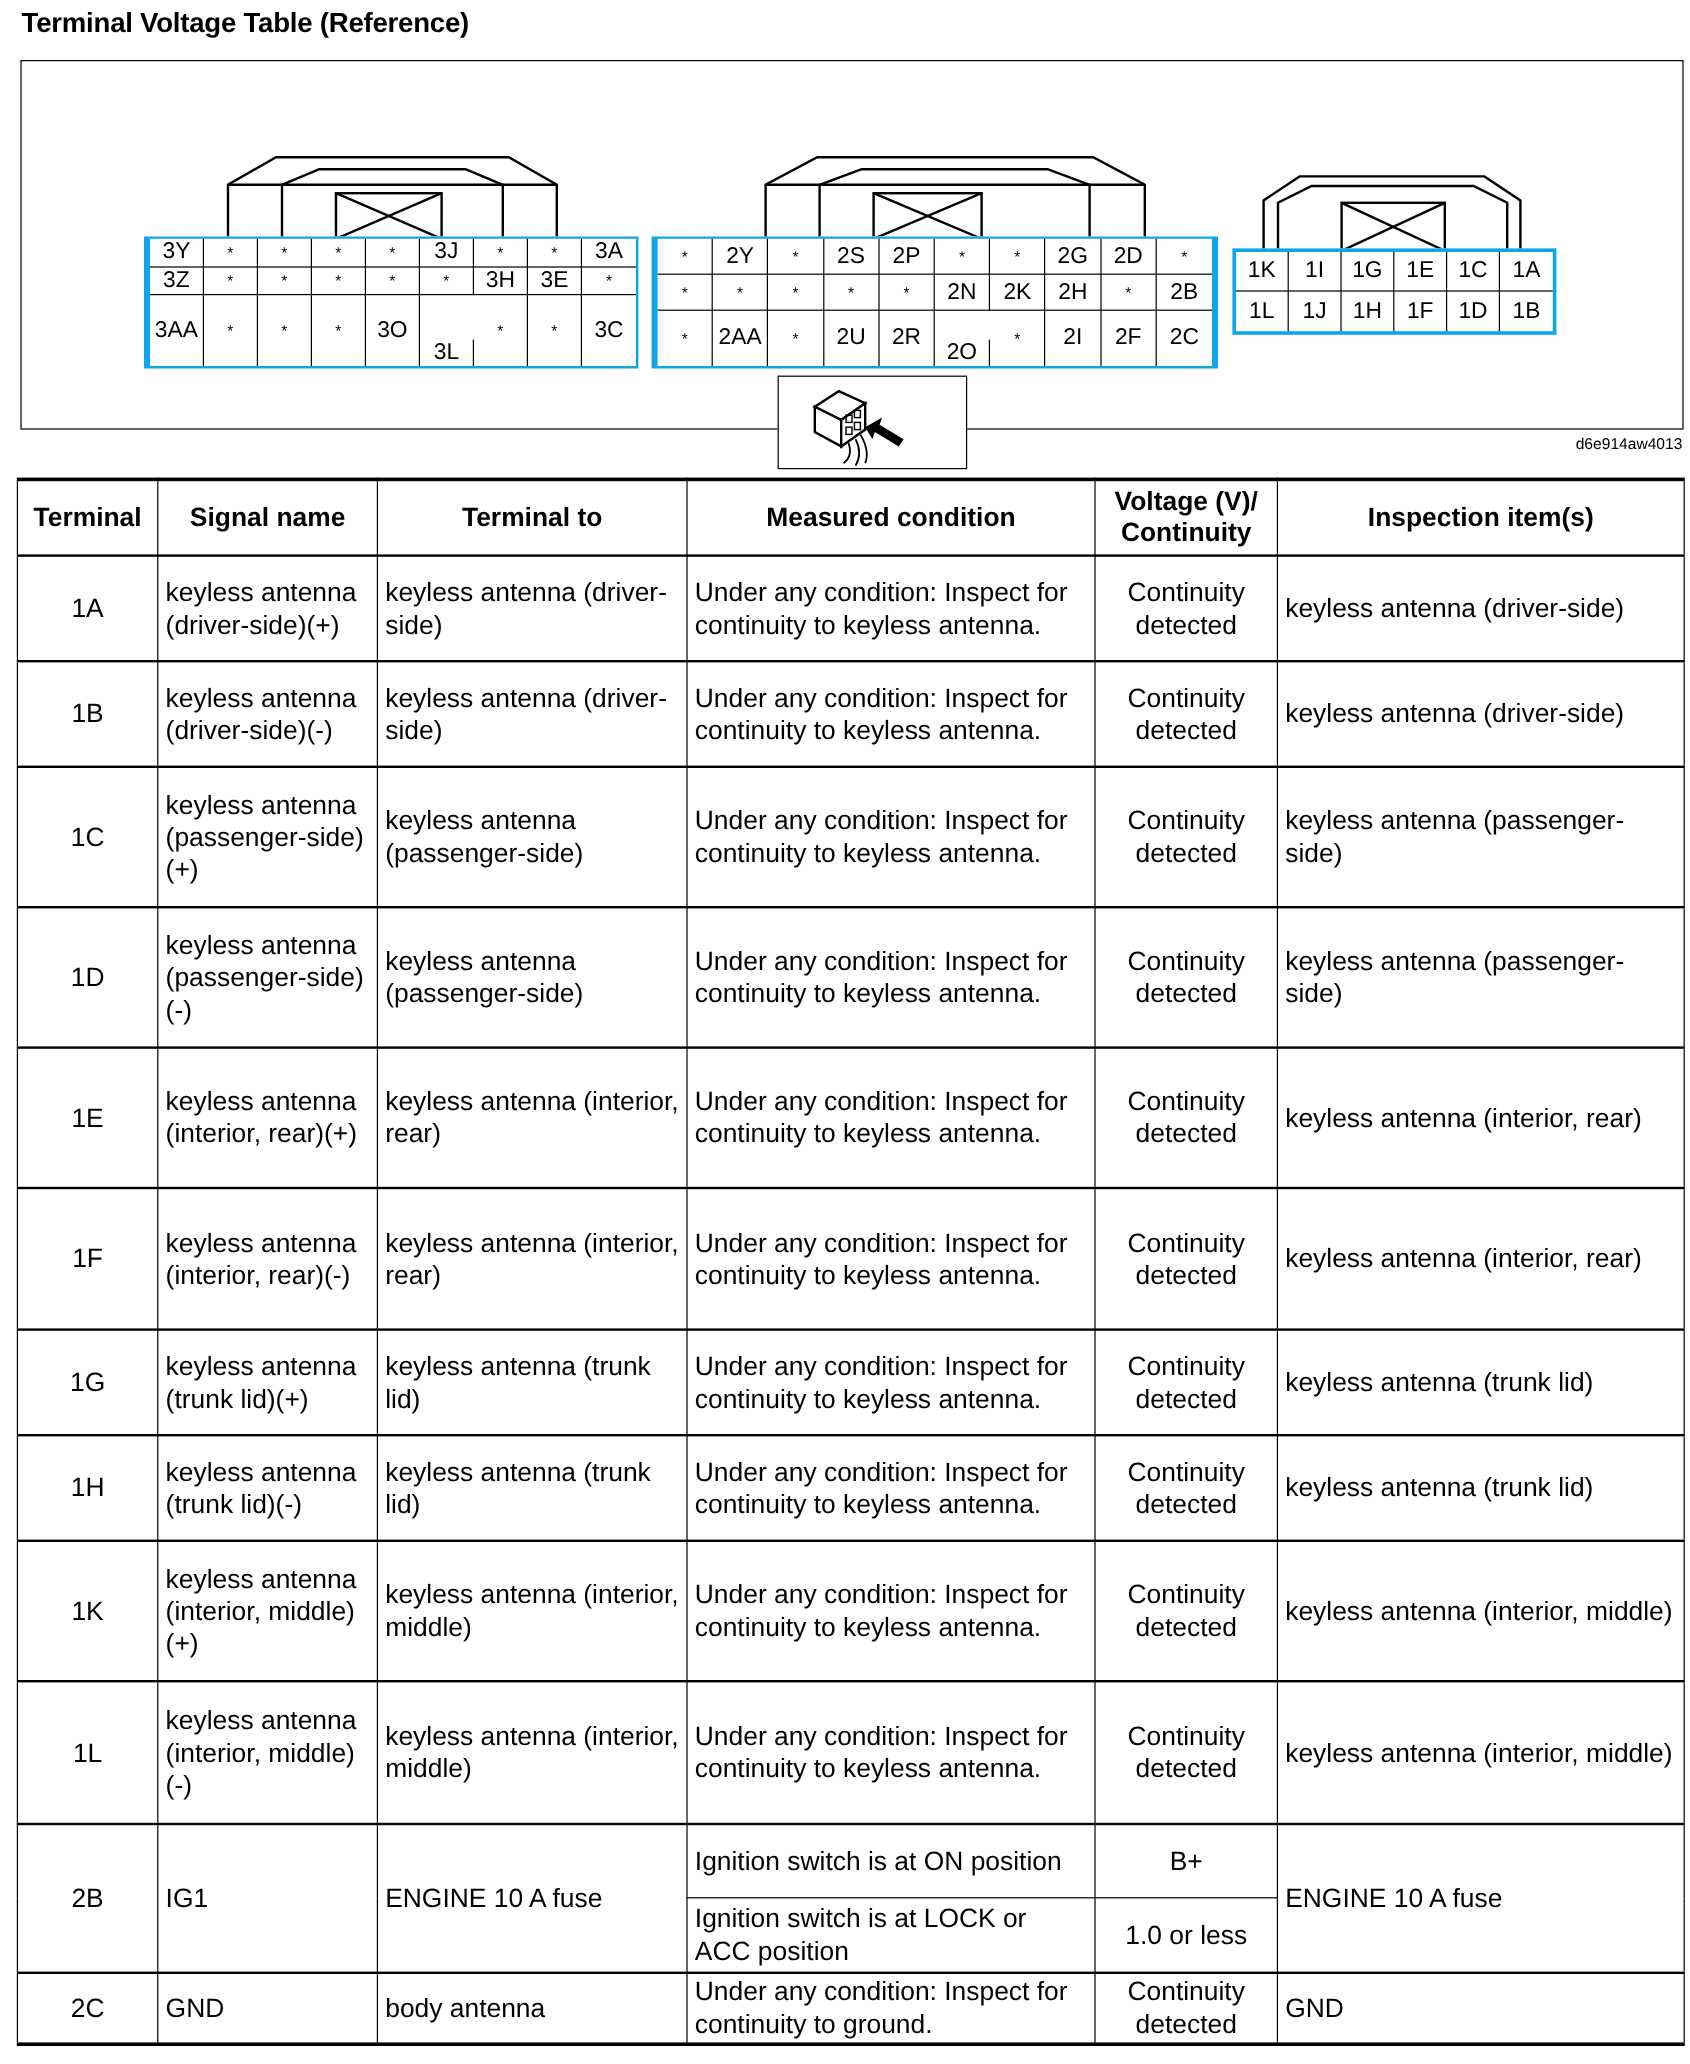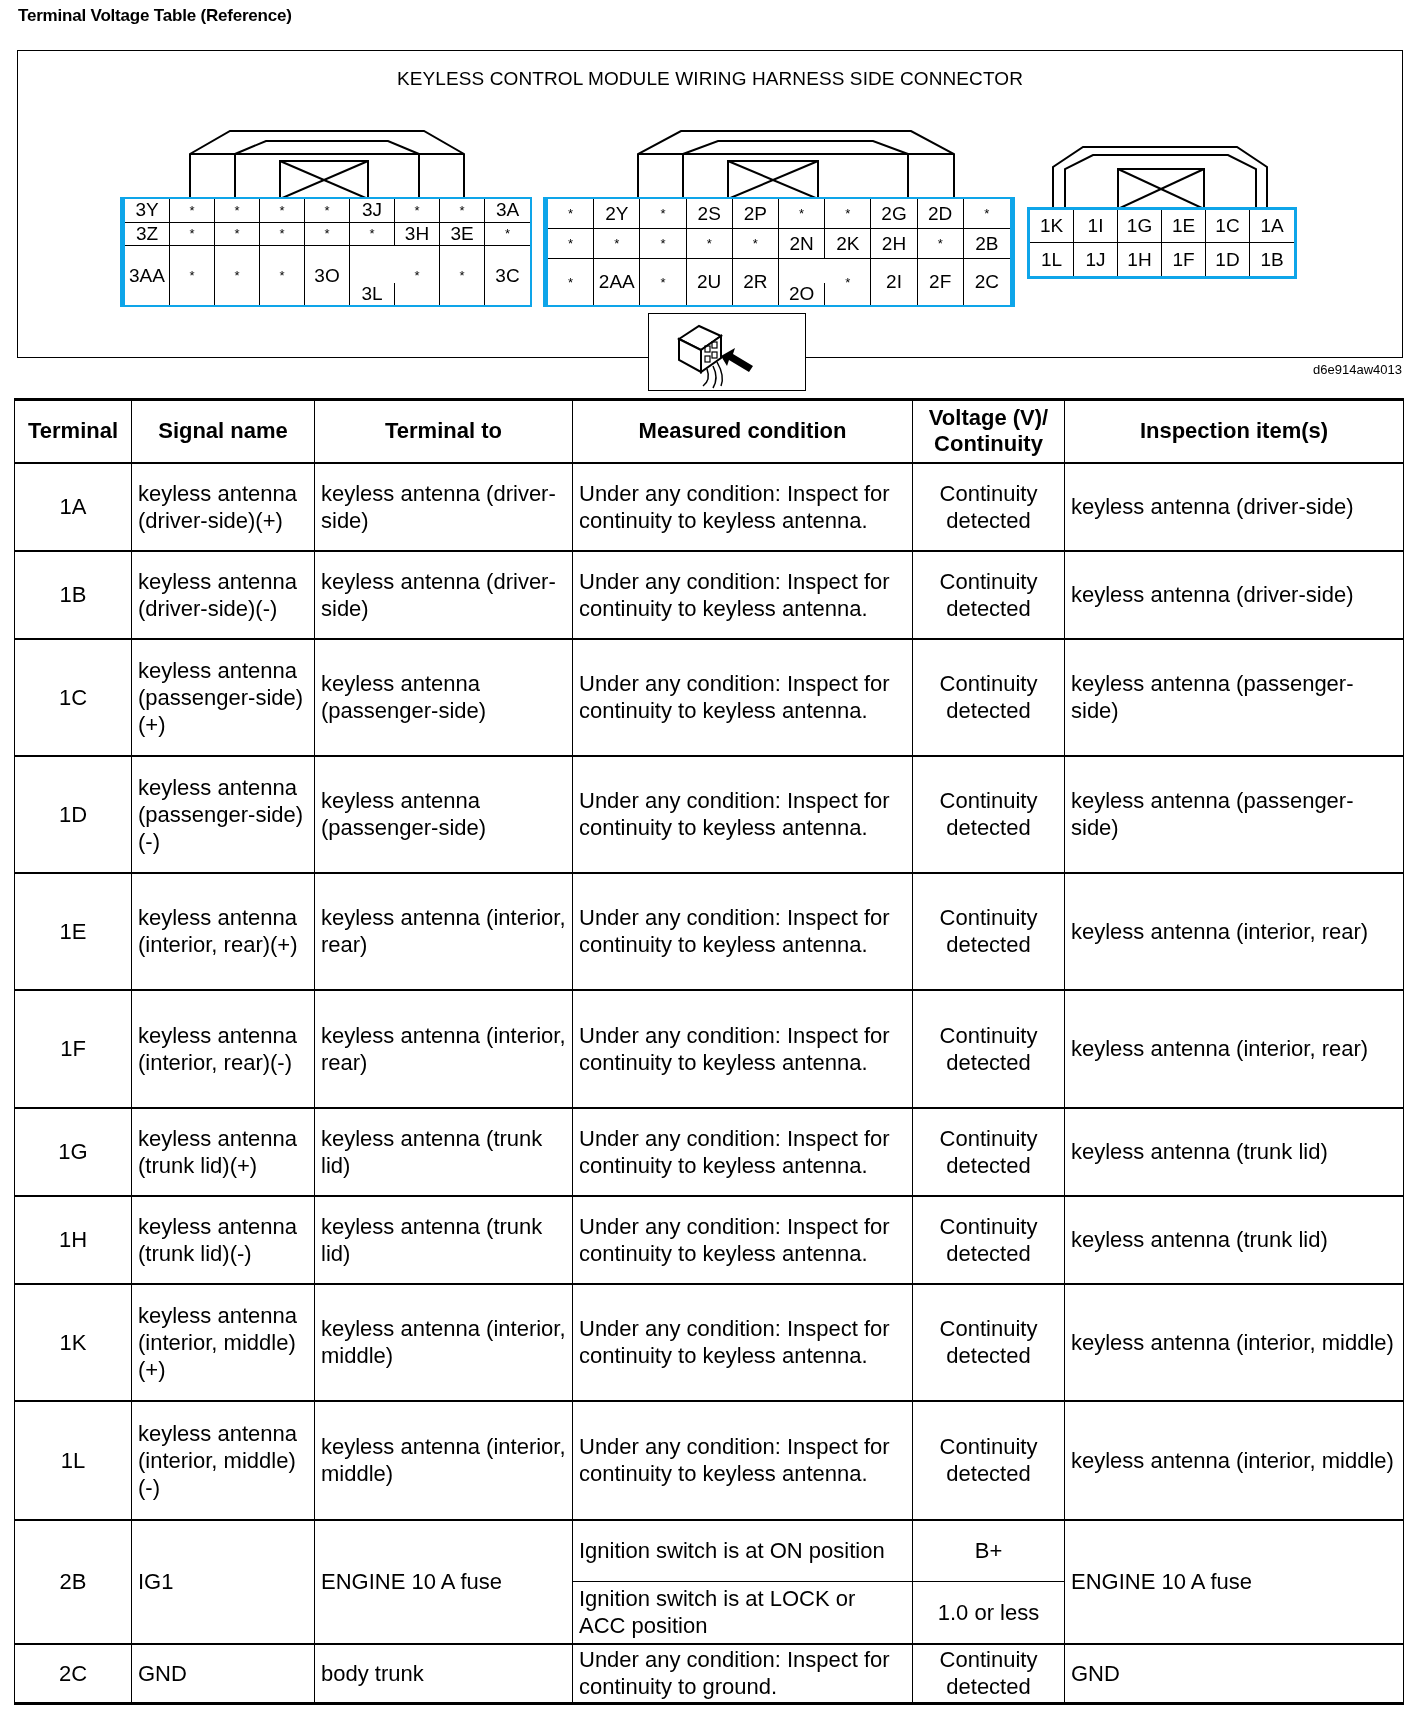--- a/index.html
+++ b/index.html
@@ -1,21 +1,21 @@
 <!DOCTYPE html>
 <html><head>
 <meta charset="utf-8">
 <style>
   * { box-sizing: border-box; margin: 0; padding: 0; }
   html, body { width: 1408px; height: 1720px; background: #ffffff; overflow: hidden; }
   body { position: relative; font-family: "Liberation Sans", "DejaVu Sans", sans-serif; color: #000; }
 
   .page-title {
     position: absolute; left: 18px; top: 6px;
-    font-size: 17px; font-weight: bold; letter-spacing: -0.2px;
+    font-size: 23px; font-weight: bold; letter-spacing: -0.2px;
   }
 
   .figure {
     position: absolute; left: 17px; top: 50px; width: 1386px; height: 308px;
     border: 1.5px solid #000;
   }
   .figure-caption {
     position: absolute; left: 0; right: 0; top: 17px; text-align: center;
     font-size: 19px; letter-spacing: 0.1px;
   }
@@ -56,21 +56,20 @@
   table.tv td.volt { text-align: center; }
   table.tv tbody tr.main { border-top: 2.5px solid #000; }
   table.tv { border-bottom: 3px solid #000; }
 </style>
 </head>
 <body>
 
 <div class="page-title">Terminal Voltage Table (Reference)</div>
 
 <div class="figure">
-  <div class="figure-caption">KEYLESS CONTROL MODULE WIRING HARNESS SIDE CONNECTOR</div>
 
   <div class="connector" style="left:100px; top:48px; width:420px; height:210px;">
     <svg class="latch" width="420" height="100" style="position:absolute;left:0;top:0;">
       <polyline points="72,100 72,55 112,32 306,32 346,55 346,100" fill="none" stroke="#000" stroke-width="2"></polyline>
       <polyline points="117,100 117,55 148,42 270,42 301,55 301,100" fill="none" stroke="#000" stroke-width="2"></polyline>
       <line x1="72" y1="55" x2="346" y2="55" stroke="#000" stroke-width="2"></line>
       <rect x="162" y="62" width="88" height="38" fill="#fff" stroke="#000" stroke-width="2"></rect>
       <line x1="162" y1="62" x2="250" y2="100" stroke="#000" stroke-width="2"></line>
       <line x1="250" y1="62" x2="162" y2="100" stroke="#000" stroke-width="2"></line>
     </svg>
@@ -300,19 +299,19 @@
       <td class="volt">B+</td>
       <td rowspan="2">ENGINE 10 A fuse</td>
     </tr>
     <tr style="height:62px;">
       <td>Ignition switch is at LOCK or ACC position</td>
       <td class="volt">1.0 or less</td>
     </tr>
     <tr class="main" style="height:60px;">
       <td class="term">2C</td>
       <td>GND</td>
-      <td>body trunk</td>
+      <td>body antenna</td>
       <td>Under any condition: Inspect for continuity to ground.</td>
       <td class="volt">Continuity detected</td>
       <td>GND</td>
     </tr>
   </tbody>
 </table>
 
 </body></html>

